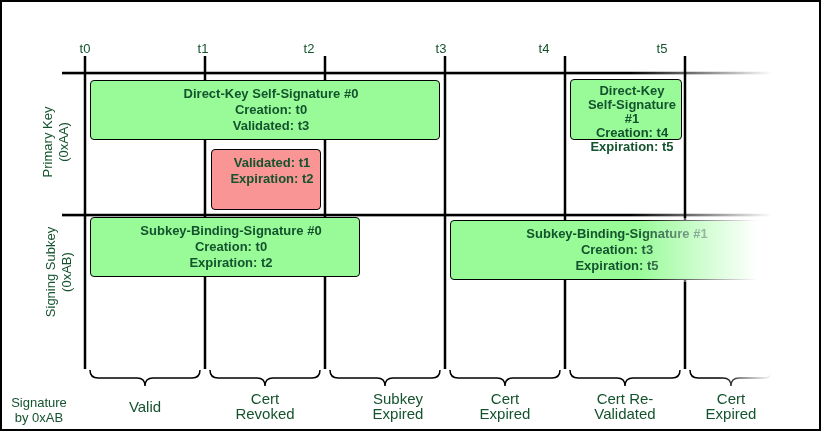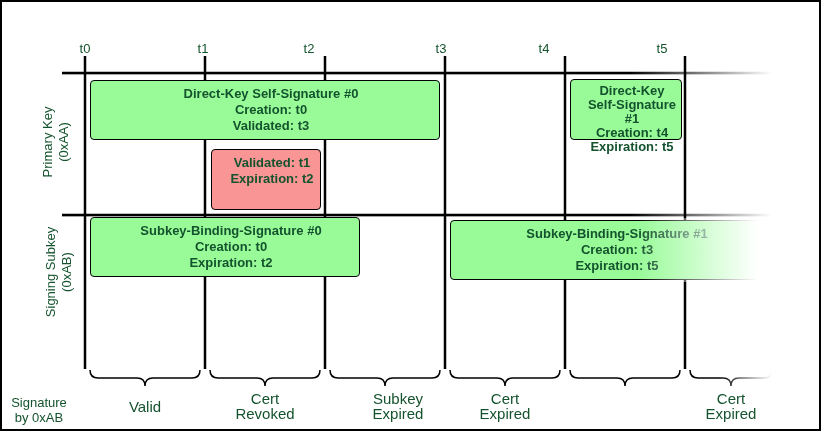--- a/index.html
+++ b/index.html
@@ -166,17 +166,19 @@
   <div class="axis-label">Signature
 by 0xAB</div>
 
   <div class="segment-label" style="left:99px">Valid</div>
   <div class="segment-label" style="left:219px">Cert
 Revoked</div>
   <div class="segment-label" style="left:352px">Subkey
 Expired</div>
   <div class="segment-label" style="left:459px">Cert
 Expired</div>
+  <div class="segment-label" style="left:579px">Cert Re-
+Validated</div>
   <div class="segment-label" style="left:685px">Cert
 Expired</div>
 
   <div id="frame"></div>
 </div>
 
 </body></html>

